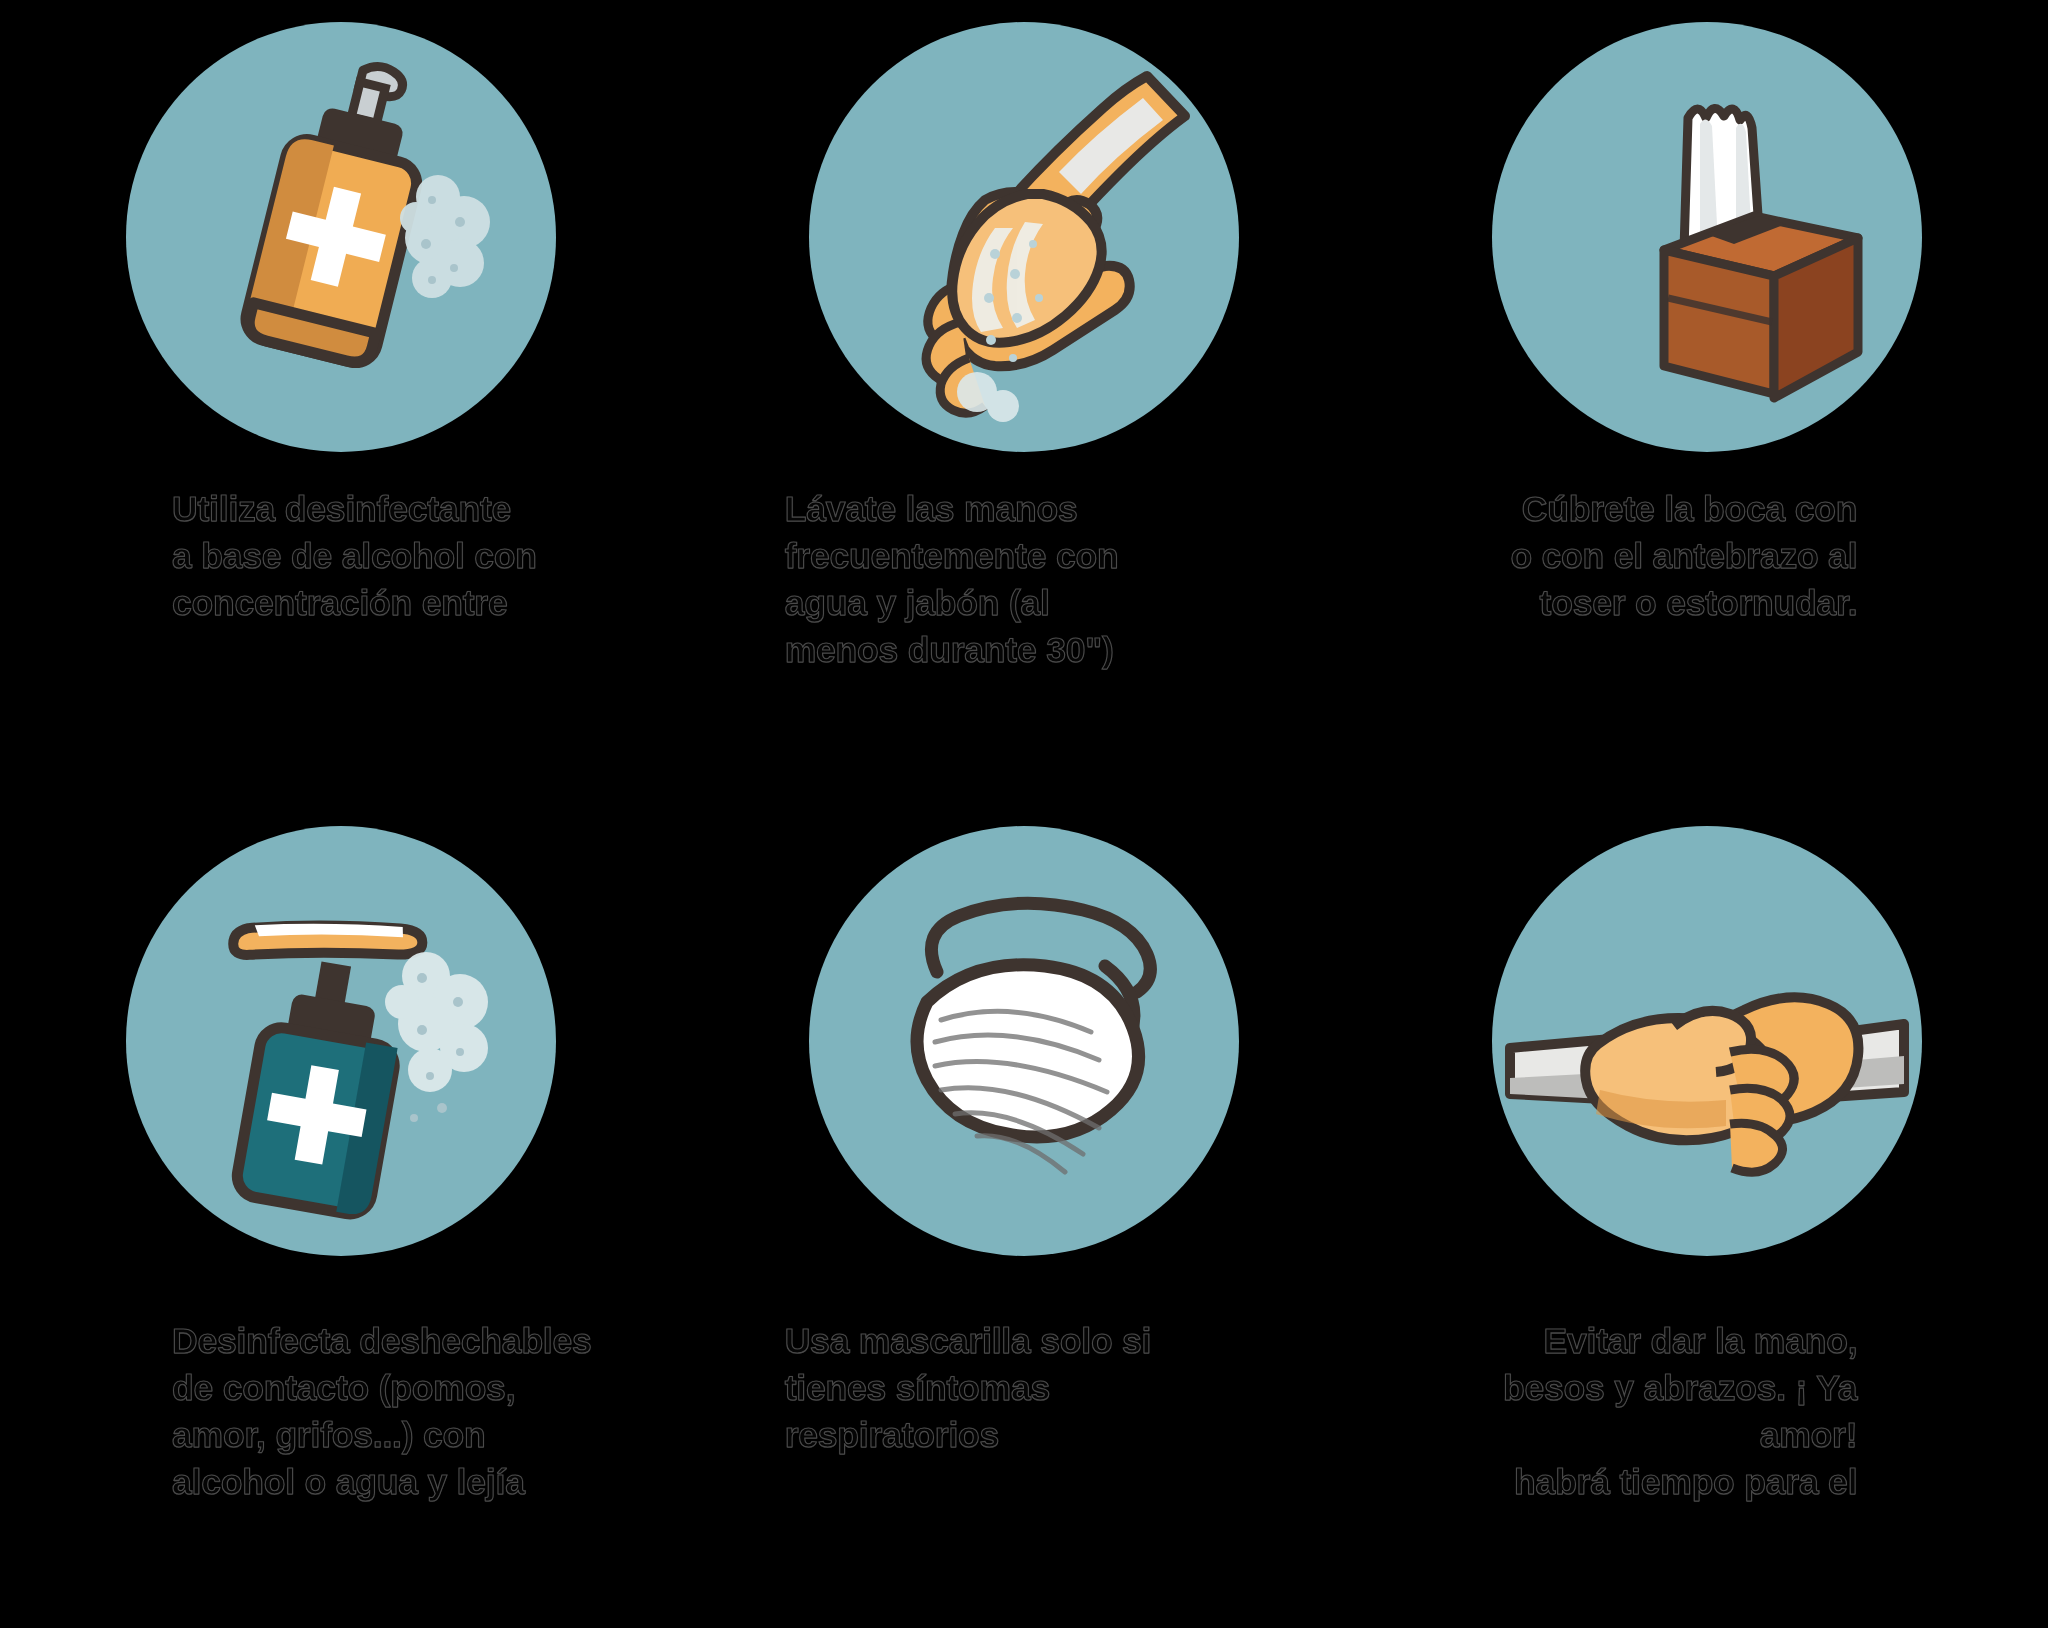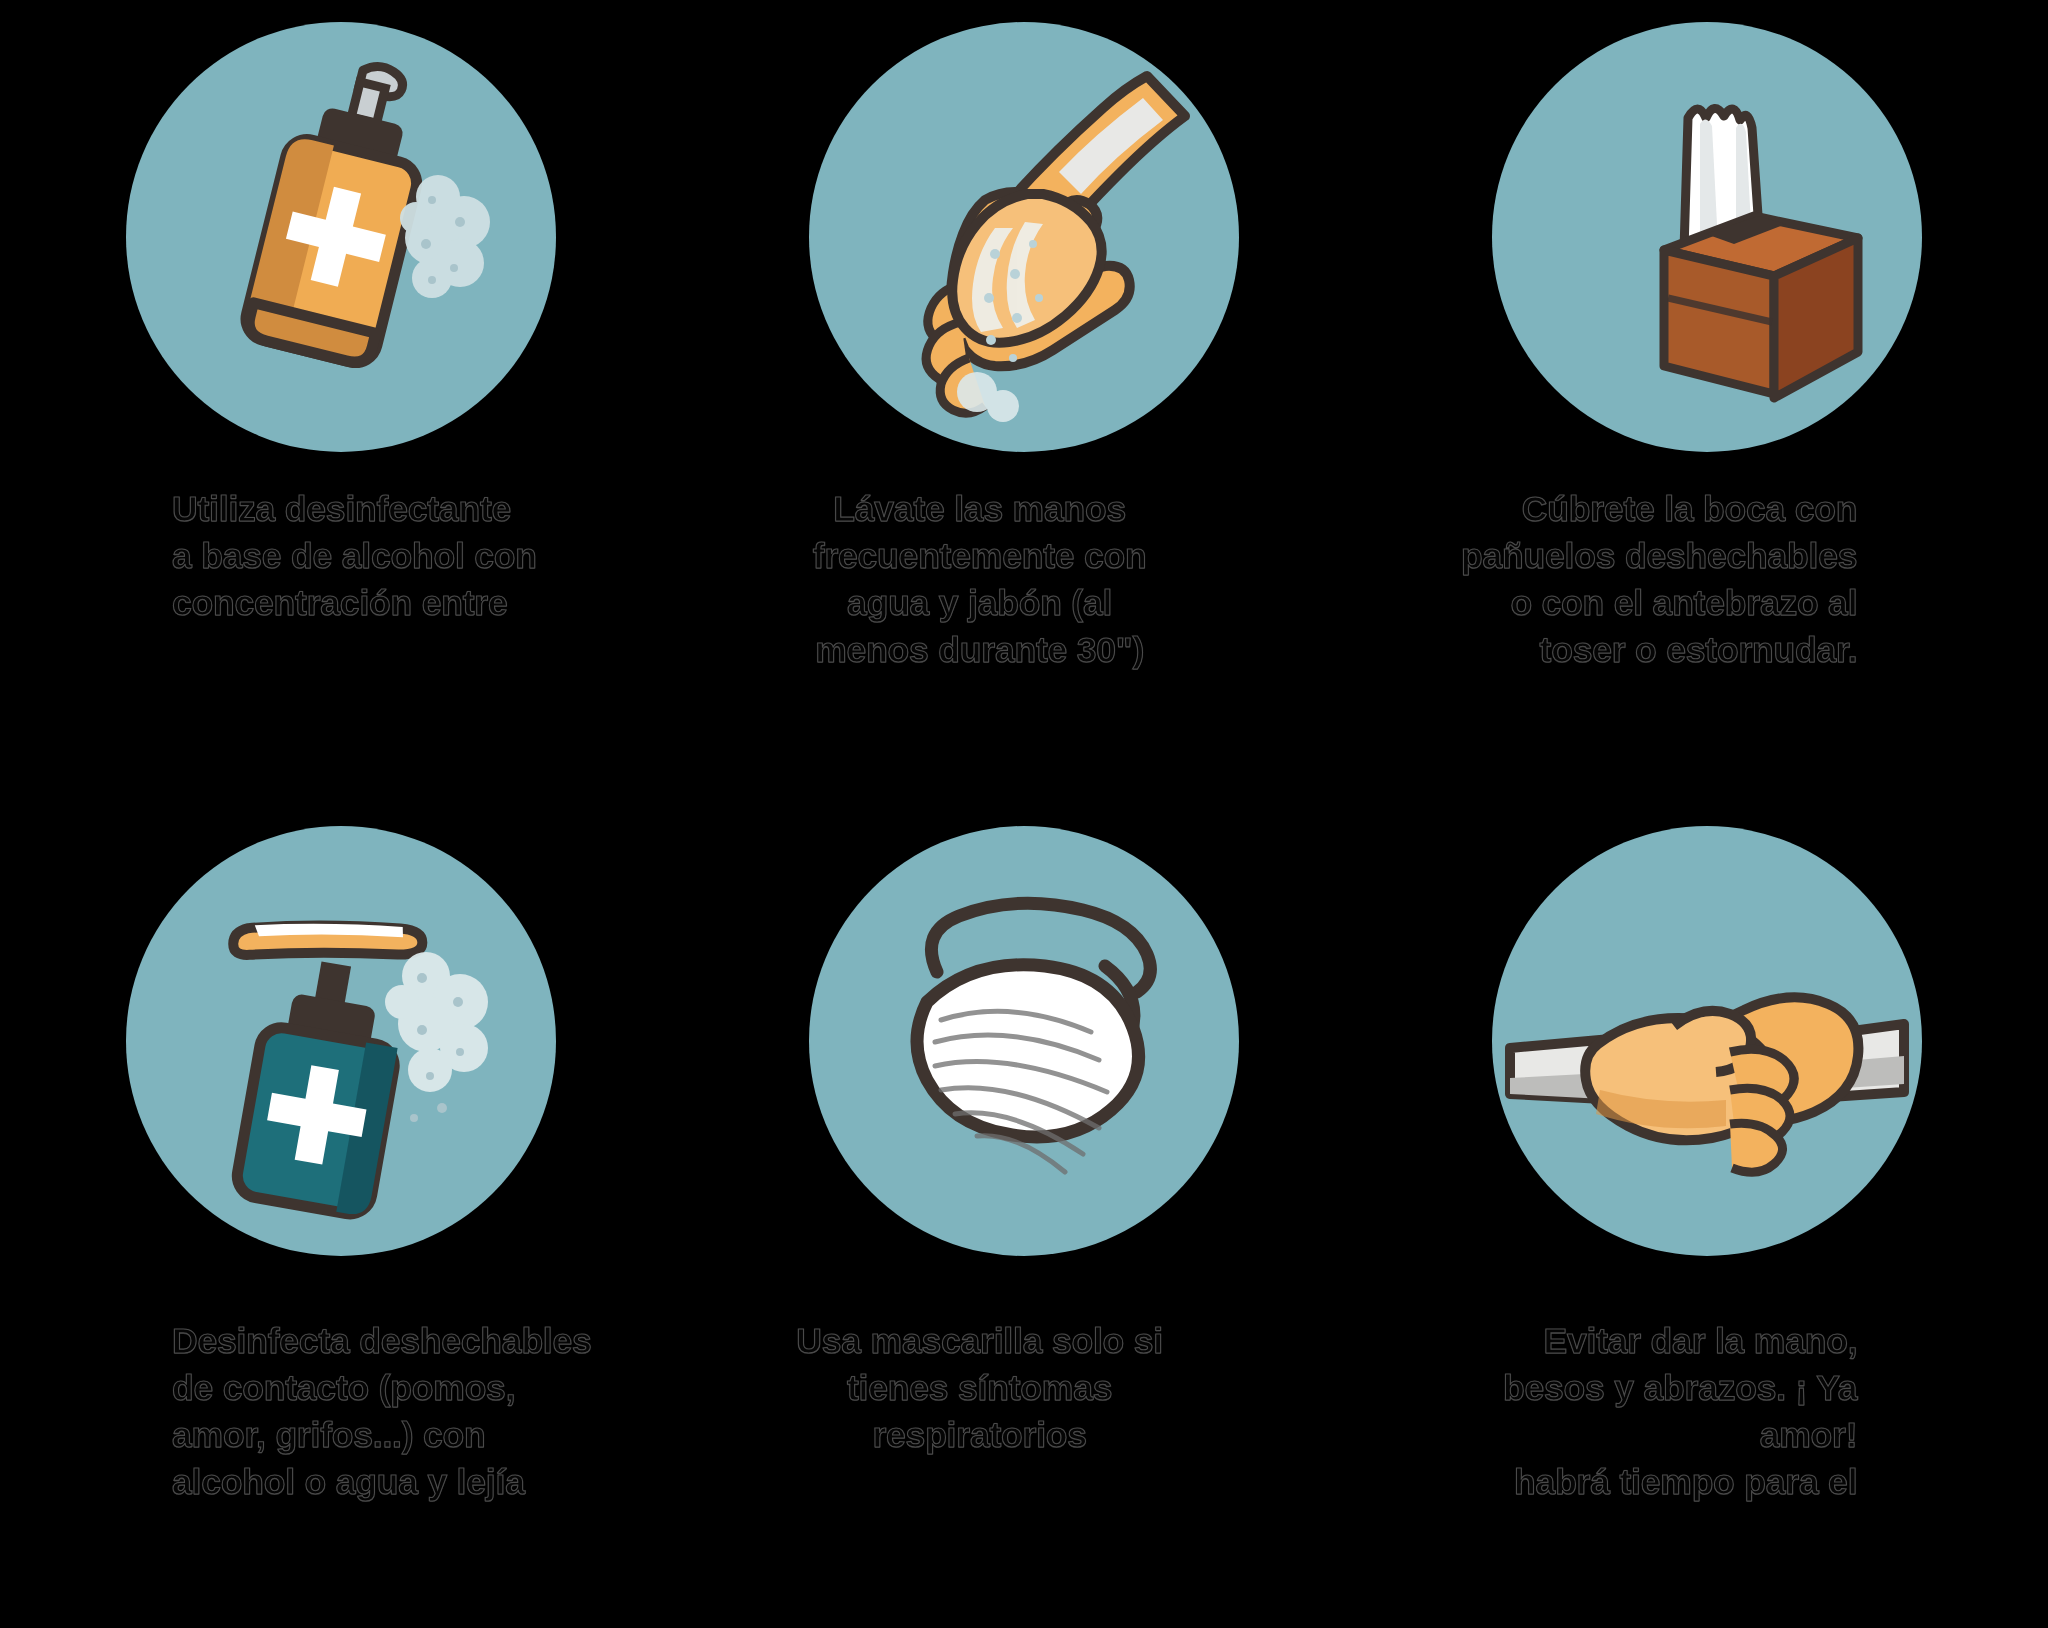--- a/index.html
+++ b/index.html
@@ -35,21 +35,21 @@
     padding-left:180px;
     box-sizing:border-box;
     color:#050505;
     -webkit-text-stroke:1.1px #4a4a4a;
     text-shadow:0 0 1px #5a5a5a, 0 1px 0 #2a2a2a;
     font-size:35.5px;
     font-weight:700;
     line-height:1.32;
     letter-spacing:-0.2px;
   }
-  .panel-2 .caption,.panel-5 .caption{padding-left:110px;text-align:center;}
+  .panel-2 .caption,.panel-5 .caption{padding-left:110px;}
   .panel-3 .caption,.panel-6 .caption{padding-left:100px;text-align:right;}
   .panel-4 .caption{padding-left:180px;}
   .panel-row2 .caption{margin-top:62px;}
   .cap-line{display:block;white-space:pre;}
 </style>
 </head>
 <body>
 
 <div class="sheet">
   <div class="grid">
@@ -158,21 +158,20 @@
 
           <path d="M282 254 l84 -38 l0 114 l-84 46 z" fill="#8B4320" stroke="#3E342F" stroke-width="9" stroke-linejoin="round"></path>
 
           <path d="M214 212 l52 -18 l28 8 l-52 20 z" fill="#3E342F"></path>
 
           <path d="M176 276 l104 24" stroke="#3E342F" stroke-width="7" fill="none" opacity="0.85"></path>
         </svg>
       </div>
       <div class="caption">
         <span class="cap-line">Cúbrete la boca con</span>
-        <span class="cap-line">pañuelos deshechables</span>
         <span class="cap-line">o con el antebrazo al</span>
         <span class="cap-line">toser o estornudar.</span>
       </div>
     </div>
 
     <div class="panel panel-4 panel-row2">
       <div class="art-wrap">
         <div class="circle-bg"></div>
         <svg class="art" viewBox="0 0 430 430">
           <g transform="rotate(10 215 215)">

